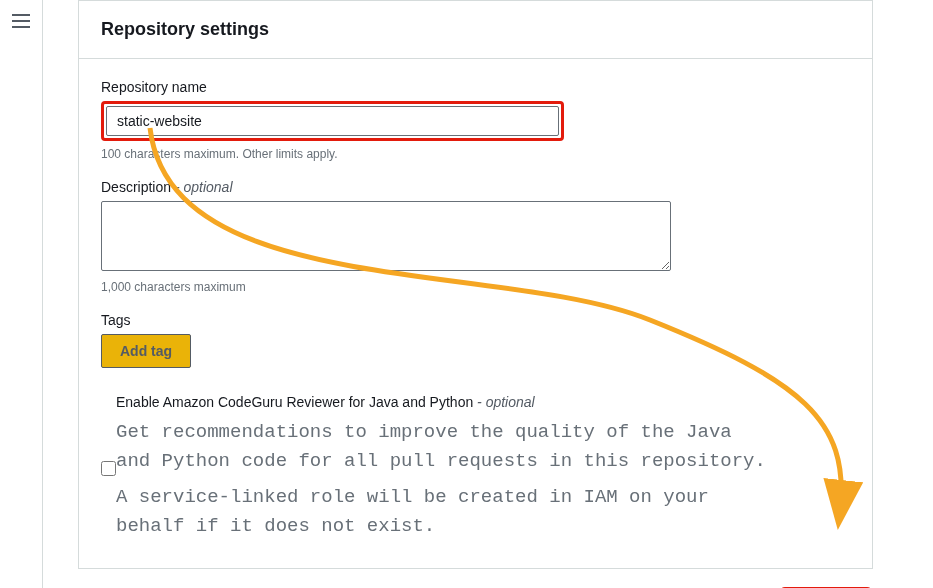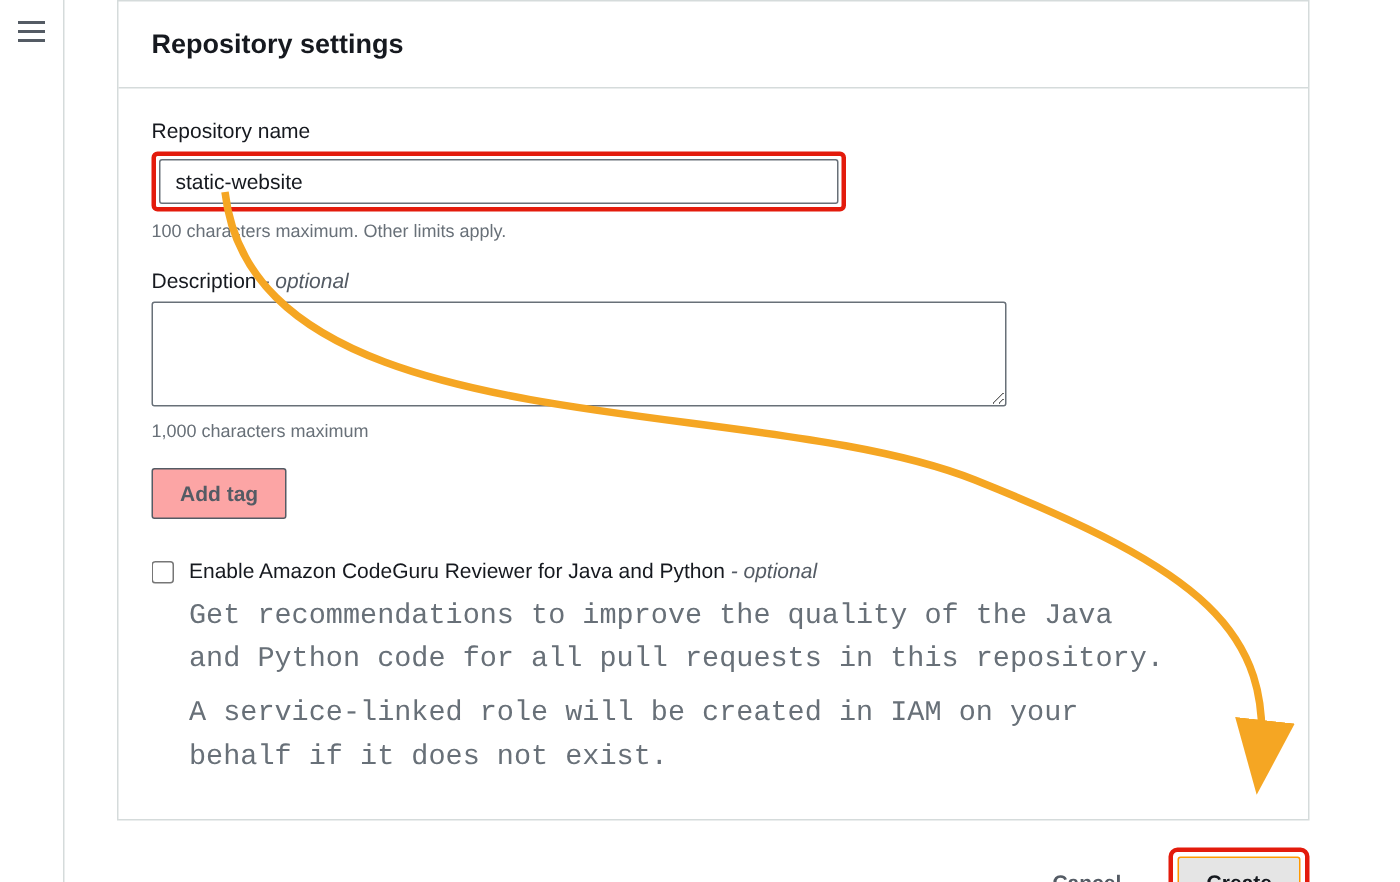--- a/index.html
+++ b/index.html
@@ -96,21 +96,21 @@
       resize: both;
       font-family: inherit;
     }
     .btn {
       display: inline-block;
       padding: 8px 18px;
       font-size: 14px;
       font-weight: 700;
       border-radius: 2px;
       cursor: pointer;
-      background: #fca5a5;
+      background: #eab308;
       border: 1px solid #545b64;
       color: #545b64;
     }
     .btn-link {
       border: none;
       background: transparent;
       color: #545b64;
       font-weight: 700;
     }
     .btn-primary {
@@ -119,22 +119,22 @@
       color: #16191f;
     }
     .btn-primary-highlight {
       display: inline-block;
       border: 3px solid #e31b0c;
       border-radius: 6px;
       padding: 3px;
     }
     .checkbox-row {
       display: flex;
-      align-items: flex-start;
-      gap: 10px;
+      align-items: center;
+      gap: 0;
       margin-top: 26px;
     }
     .checkbox {
       width: 15px;
       height: 15px;
       margin-top: 2px;
       border: 1px solid #687078;
       cursor: pointer;
     }
     .checkbox-label {
@@ -190,20 +190,21 @@
       <div class="field">
         <label class="label">
           <span>Description</span>
           <span class="optional">- optional</span>
         </label>
         <textarea class="textarea" style=""></textarea>
         <div class="hint">1,000 characters maximum</div>
       </div>
 
       <div class="field">
+        <label class="label">Tags</label>
         <button class="btn">Add tag</button>
       </div>
 
       <div class="checkbox-row">
         <input type="checkbox" class="checkbox" style="">
         <div>
           <div class="checkbox-label">
             <span>Enable Amazon CodeGuru Reviewer for Java and Python</span>
             <span class="optional">- optional</span>
           </div>

